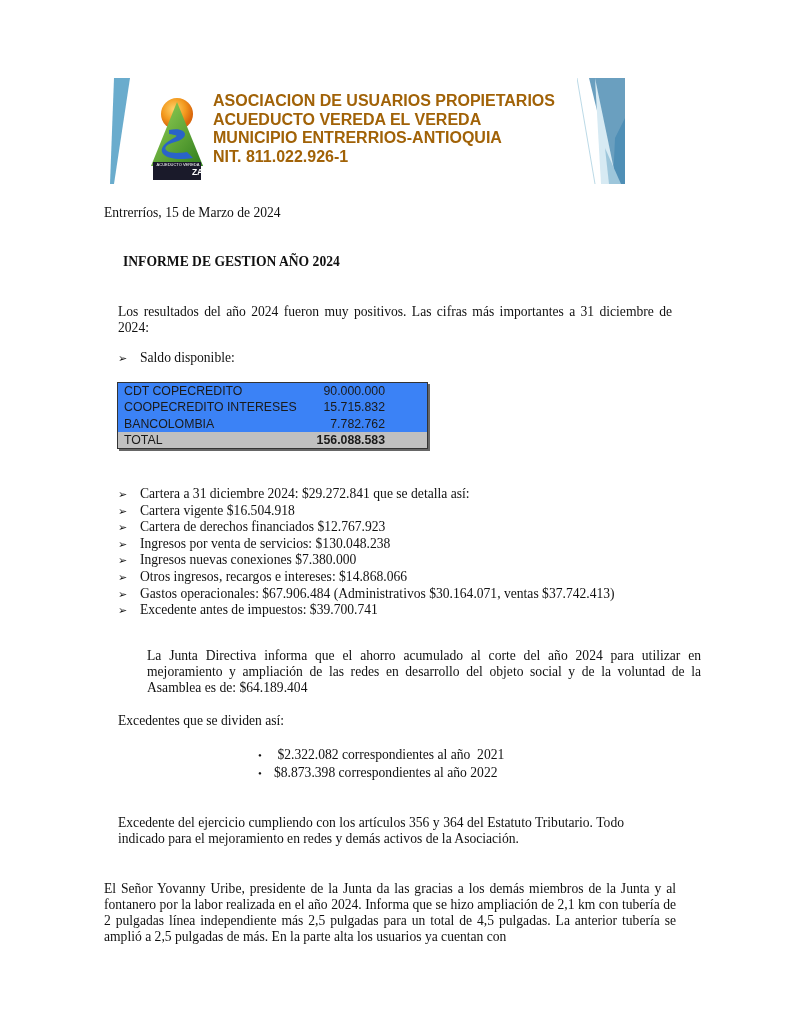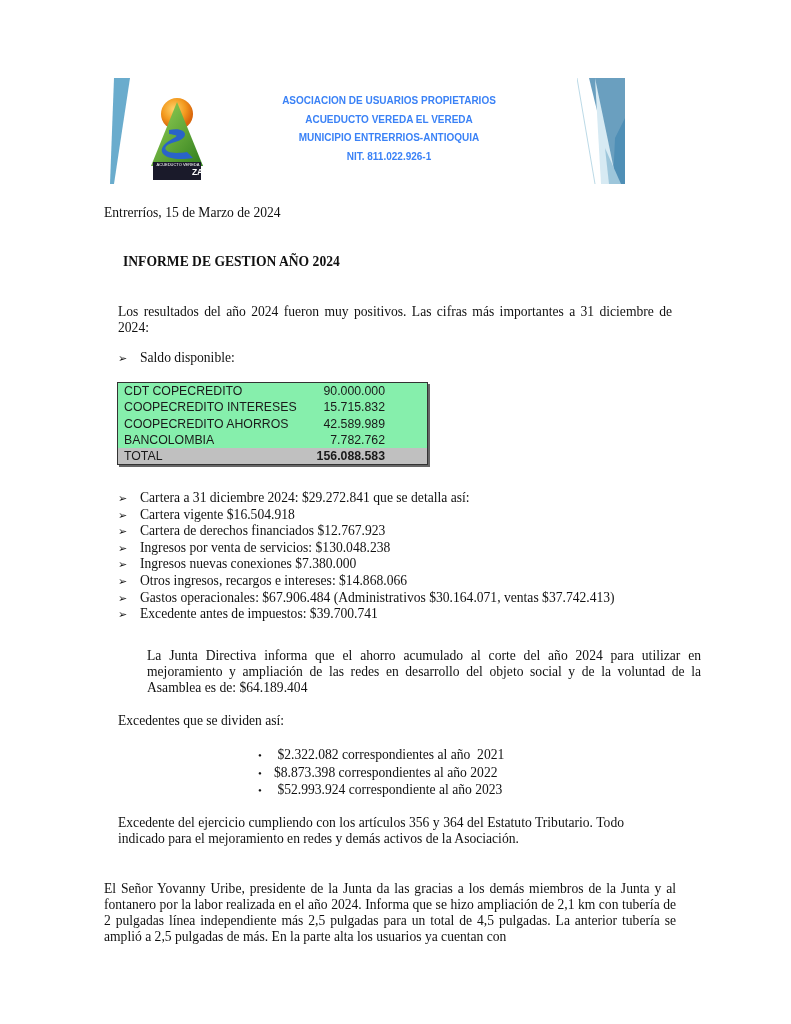--- a/index.html
+++ b/index.html
@@ -6,51 +6,51 @@
     html, body { width: 791px; height: 1024px; background: #ffffff; overflow: hidden; }
     body { position: relative; font-family: "Liberation Serif", "DejaVu Serif", serif; color: #111; }
 
     
     .header { position: absolute; left: 105px; top: 78px; width: 522px; height: 106px; }
     .left-bar { position: absolute; left: 3px; top: 0; width: 28px; height: 106px; }
     .right-deco { position: absolute; right: 0; top: 0; width: 50px; height: 106px; }
     .logo { position: absolute; left: 42px; top: 18px; width: 60px; height: 86px; }
     .org-title {
       position: absolute; left: 108px; top: 14px; width: 352px;
-      text-align: center; color: #3b82f6;
+      color: #a16207;
       font-family: "Liberation Sans", "DejaVu Sans", sans-serif;
-      font-weight: bold; font-size: 10px; line-height: 18.5px;
+      font-weight: bold; font-size: 16px; line-height: 18.5px;
     }
     .org-title div { white-space: nowrap; }
 
     .text { position: absolute; font-size: 13.6px; line-height: 16px; white-space: nowrap; }
     .date { left: 104px; top: 205px; }
     .report-title { left: 104px; top: 254px; font-weight: bold; font-size: 13.6px; margin-left: 19px; }
 
     .para { position: absolute; font-size: 13.6px; line-height: 16px; text-align: justify; }
     .intro { left: 118px; top: 304px; width: 554px; }
 
     .bullet-line { position: absolute; left: 118px; font-size: 13.6px; line-height: 16px; white-space: nowrap; }
     .bullet-line .arrow { display: inline-block; width: 22px; font-family: "DejaVu Sans", sans-serif; font-size: 11px; }
 
     
     .balance-table {
       position: absolute; left: 117px; top: 382px; width: 311px;
-      border: 1.5px solid #333; background: #86efac;
+      border: 1.5px solid #333; background: #3b82f6;
       box-shadow: 2px 2px 0 #666;
       font-family: "Liberation Sans", "DejaVu Sans", sans-serif; font-size: 12.3px;
       border-collapse: collapse;
     }
     .balance-table td { padding: 0 6px; height: 16.4px; line-height: 16px; color: #1a1a1a; }
     .balance-table td.val { text-align: right; padding-right: 42px; }
     .balance-table tr.total td { background: #c0c0c0; }
     .balance-table tr.total td.val { font-weight: bold; }
 
     .list { position: absolute; left: 118px; top: 486px; }
-    .list .row { height: 16.6px; line-height: 24px; font-size: 13.6px; white-space: nowrap; }
+    .list .row { height: 16.6px; line-height: 16px; font-size: 13.6px; white-space: nowrap; }
     .list .arrow { display: inline-block; width: 22px; font-family: "DejaVu Sans", sans-serif; font-size: 11px; }
 
     .junta { left: 118px; top: 648px; width: 554px; margin-left: 29px; }
     .excedentes-label { left: 118px; top: 713px; }
 
     .dots { position: absolute; left: 258px; top: 746px; }
     .dots .row { height: 17.5px; line-height: 17.5px; font-size: 13.6px; white-space: nowrap; }
     .dots .dot { display: inline-block; width: 16px; font-size: 11px; }
 
     .ejercicio { left: 118px; top: 815px; width: 506px; }
@@ -114,24 +114,20 @@
   <tbody>
       <tr>
     <td>CDT COPECREDITO</td>
     <td class="val">90.000.000</td>
   </tr>
   <tr>
     <td>COOPECREDITO INTERESES</td>
     <td class="val">15.715.832</td>
   </tr>
   <tr>
-    <td>COOPECREDITO AHORROS</td>
-    <td class="val">42.589.989</td>
-  </tr>
-  <tr>
     <td>BANCOLOMBIA</td>
     <td class="val">7.782.762</td>
   </tr>
   <tr class="total">
     <td>TOTAL</td>
     <td class="val">156.088.583</td>
   </tr>
 </tbody>
   </table>
 
@@ -146,20 +142,19 @@
   <div class="row"><span class="arrow">➢</span><span>Excedente antes de impuestos: $39.700.741</span></div>
 </div>
 
 <div class="para junta">La Junta Directiva informa que el ahorro acumulado al corte del año 2024 para utilizar en mejoramiento y ampliación de las redes en desarrollo del objeto social y de la voluntad de la Asamblea es de: $64.189.404</div>
 
 <div class="text excedentes-label">Excedentes que se dividen así:</div>
 
 <div class="dots">
   <div class="row"><span class="dot">•</span><span style="white-space:pre;"> $2.322.082 correspondientes al año  2021</span></div>
   <div class="row"><span class="dot">•</span><span style="white-space:pre;">$8.873.398 correspondientes al año 2022</span></div>
-  <div class="row"><span class="dot">•</span><span style="white-space:pre;"> $52.993.924 correspondiente al año 2023</span></div>
 </div>
 
 <div class="para ejercicio">
   <p>Excedente del ejercicio cumpliendo con los artículos 356 y 364 del Estatuto Tributario. Todo indicado para el mejoramiento en redes y demás activos de la Asociación.</p>
 </div>
 
 <div class="para closing">El Señor Yovanny Uribe, presidente de la Junta  da las gracias a los demás miembros de la Junta y al fontanero por la labor realizada en el año 2024.  Informa que se hizo ampliación de 2,1 km con tubería de 2 pulgadas línea independiente más 2,5 pulgadas para un total de 4,5 pulgadas. La anterior tubería se amplió a 2,5 pulgadas de más. En la parte alta los usuarios ya cuentan con</div>
 
 </body></html>

